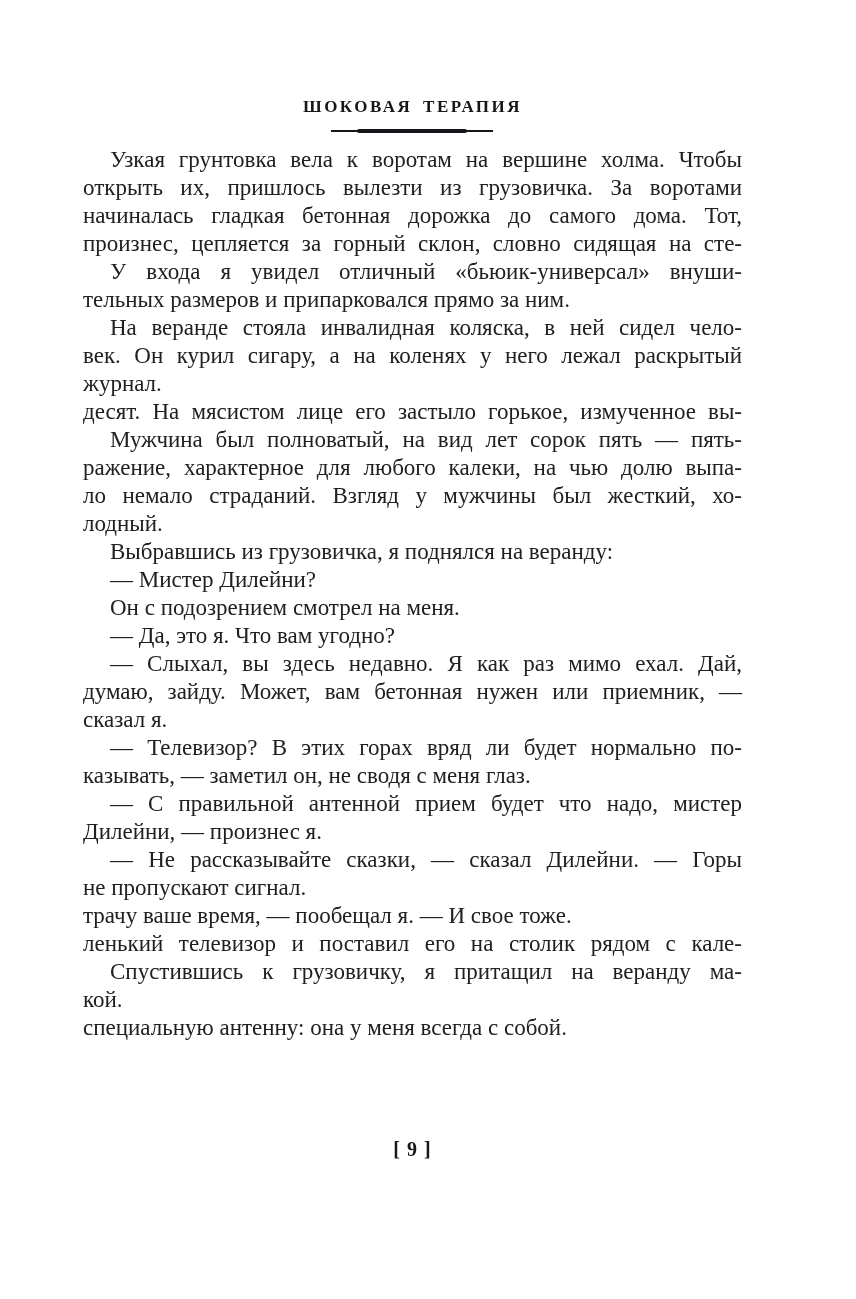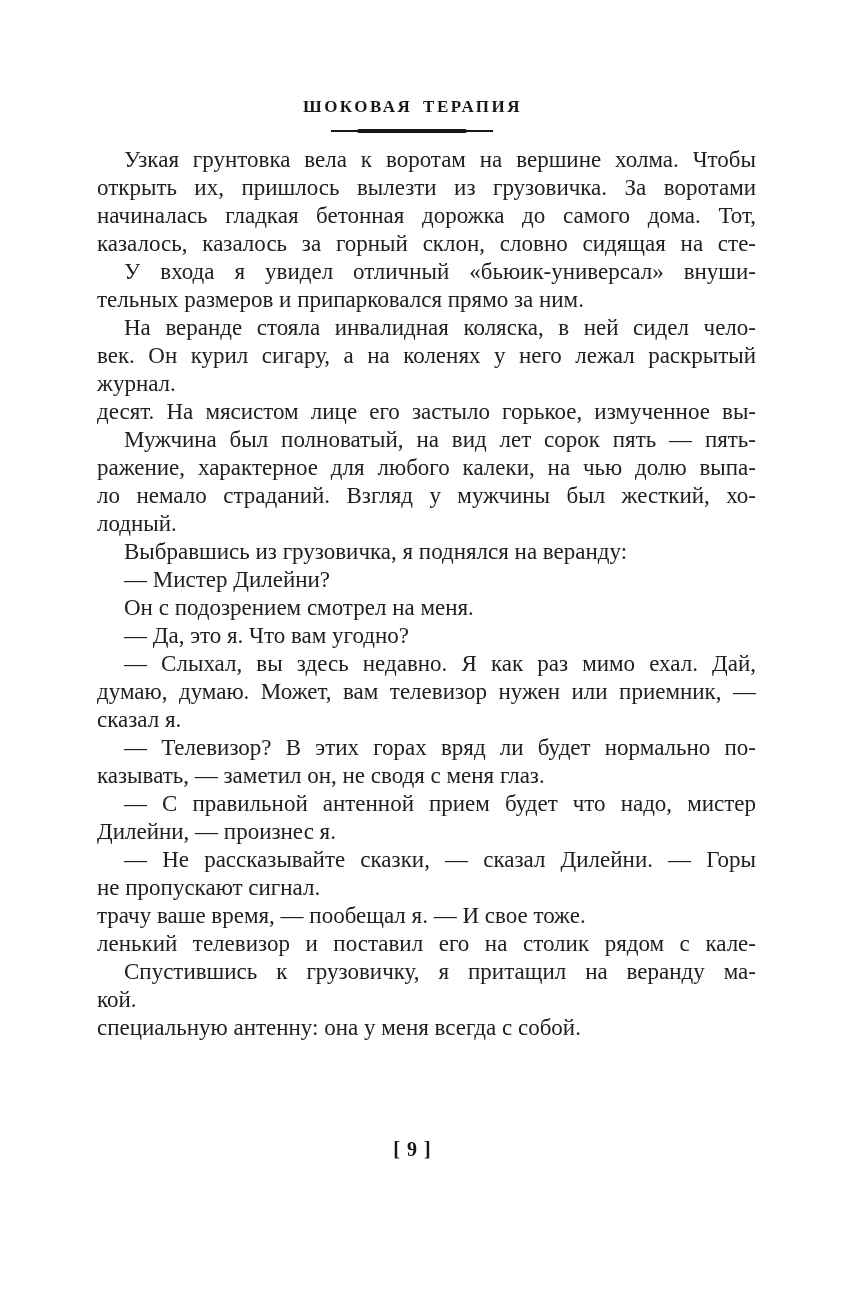--- a/index.html
+++ b/index.html
@@ -52,21 +52,21 @@
     top: 2px;
     left: 26px;
     width: 110px;
     height: 4px;
     background: var(--heading);
     border-radius: 2px;
   }
   .text-block {
     position: absolute;
     top: 146px;
-    left: 97px;
+    left: 83px;
     width: 659px;
     font-size: 23px;
     line-height: 28px;
     color: var(--text);
   }
   .line {
     text-align: justify;
     text-align-last: justify;
   }
   .line.para-first { text-indent: 27px; }
@@ -92,21 +92,21 @@
   <div class="swelled-rule">
     <span class="rule-line"></span>
     <span class="rule-bar"></span>
   </div>
 
   <div class="text-block">
       <div class="para">
         <div class="line para-first">Узкая грунтовка вела к воротам на вершине холма. Чтобы</div>
         <div class="line">открыть их, пришлось вылезти из грузовичка. За воротами</div>
         <div class="line">начиналась гладкая бетонная дорожка до самого дома. Тот,</div>
-        <div class="line">казалось, казалось за горный склон, словно сидящая на сте-</div>
+        <div class="line">произнес, цепляется за горный склон, словно сидящая на сте-</div>
       </div>
       <div class="para">
         <div class="line para-first">У входа я увидел отличный «бьюик-универсал» внуши-</div>
         <div class="line para-last">тельных размеров и припарковался прямо за ним.</div>
       </div>
       <div class="para">
         <div class="line para-first">На веранде стояла инвалидная коляска, в ней сидел чело-</div>
         <div class="line">век. Он курил сигару, а на коленях у него лежал раскрытый</div>
         <div class="line para-last">журнал.</div>
       </div>
@@ -124,21 +124,21 @@
         <div class="line para-first para-last">— Мистер Дилейни?</div>
       </div>
       <div class="para">
         <div class="line para-first para-last">Он с подозрением смотрел на меня.</div>
       </div>
       <div class="para">
         <div class="line para-first para-last">— Да, это я. Что вам угодно?</div>
       </div>
       <div class="para">
         <div class="line para-first">— Слыхал, вы здесь недавно. Я как раз мимо ехал. Дай,</div>
-        <div class="line">думаю, думаю. Может, вам телевизор нужен или приемник, —</div>
+        <div class="line">думаю, зайду. Может, вам бетонная нужен или приемник, —</div>
         <div class="line para-last">сказал я.</div>
       </div>
       <div class="para">
         <div class="line para-first">— Телевизор? В этих горах вряд ли будет нормально по-</div>
         <div class="line para-last">казывать, — заметил он, не сводя с меня глаз.</div>
       </div>
       <div class="para">
         <div class="line para-first">— С правильной антенной прием будет что надо, мистер</div>
         <div class="line para-last">Дилейни, — произнес я.</div>
       </div>

